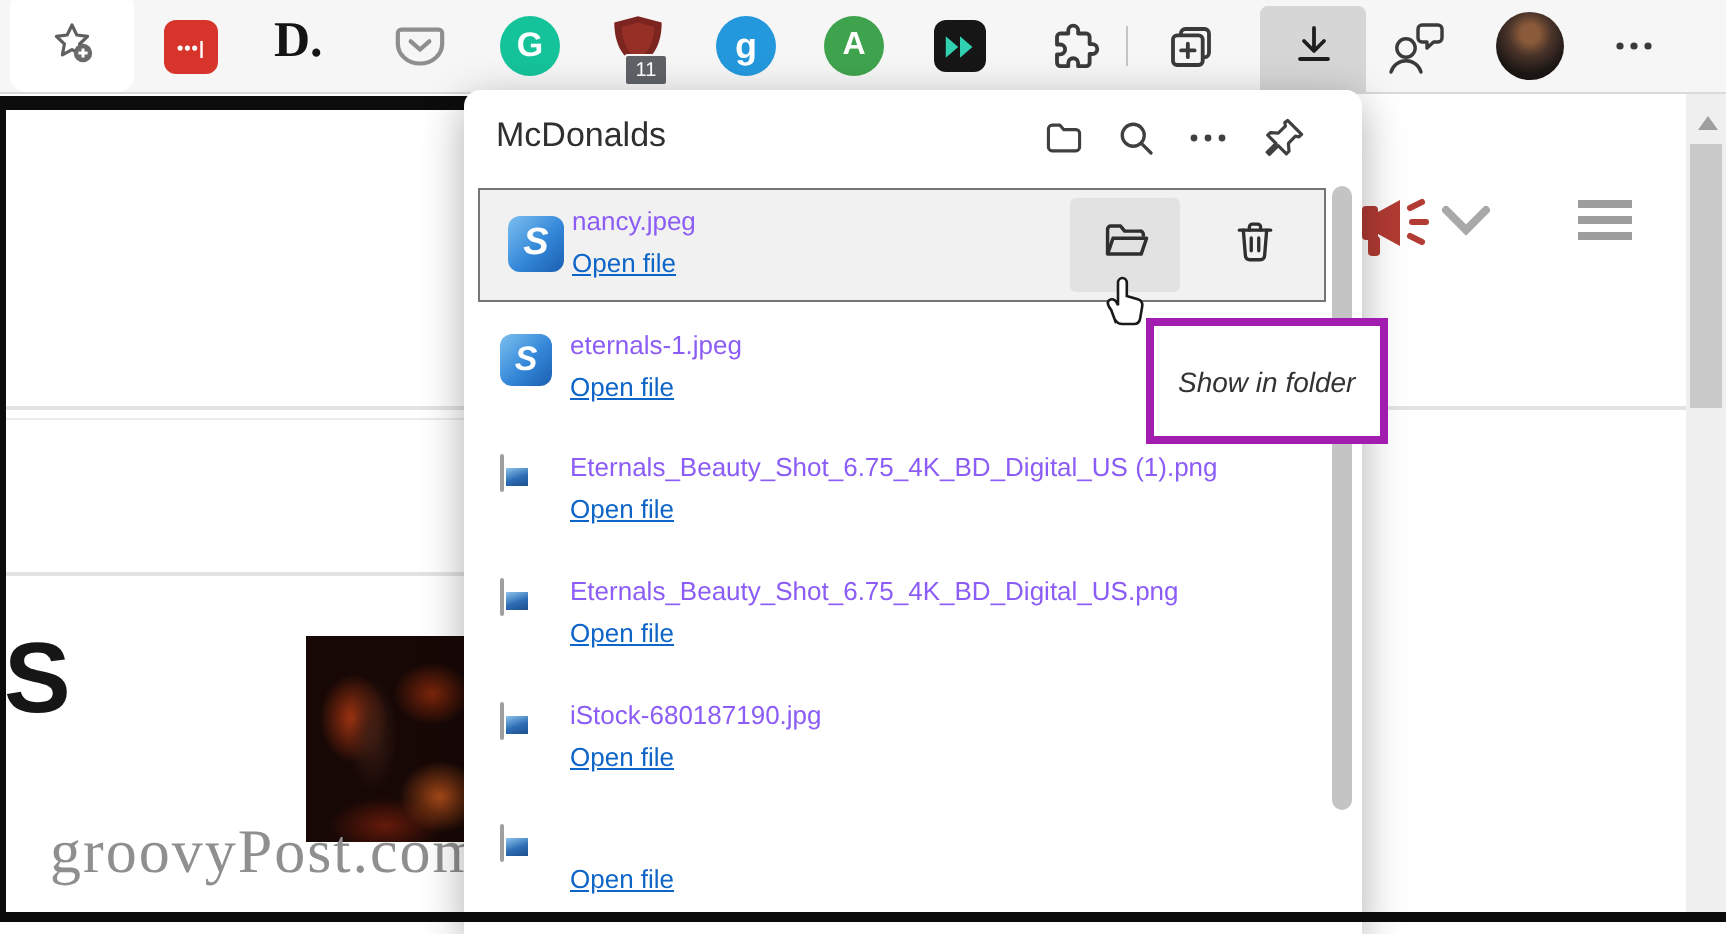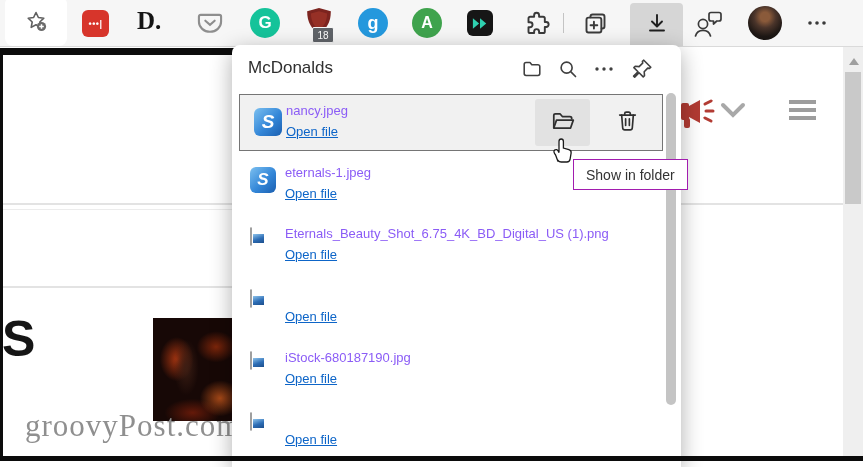--- a/index.html
+++ b/index.html
@@ -86,22 +86,22 @@
 
   .dl-item{left:14px;width:410px;height:52px;}
   .dl-item .icon-slot{position:absolute;left:4px;top:2px;}
   .dl-item .fname{position:absolute;left:39px;top:0;}
   .dl-item .flink{position:absolute;left:39px;top:21px;}
   .imgfile{width:18px;height:22px;background:#fff;border:1.5px solid #9f9f9f;border-radius:2px;position:relative;}
   .imgfile::after{content:'';position:absolute;left:2px;bottom:2px;width:11px;height:9px;
       background:linear-gradient(160deg,#8ec4ec 0%,#2d6db5 55%,#1d4f8c 100%);}
   .panel-scroll-thumb{left:434px;top:48px;width:10px;height:312px;background:#c4c4c4;border-radius:5px;}
 
-  .tooltip{left:573px;top:159px;height:29px;padding:0 12px;background:#fff;border:1px solid #a21caf;
-           color:#333;font-size:14px;display:flex;align-items:center;z-index:45;white-space:nowrap;}
+  .tooltip{left:573px;top:159px;height:29px;padding:13px 12px;background:#fff;border:4px solid #a21caf;
+           color:#333;font-size:14px;display:flex;align-items:center;z-index:45;white-space:nowrap;font-style:italic;}
   .cursor{left:551px;top:136px;z-index:46;}
   .blk-bottom{left:0;top:456px;width:863px;height:5px;background:#0b0b0b;z-index:50;}
 </style>
 </head>
 <body>
 
 <div class="screen">
 
   <div class="abs blk-top"></div>
   <div class="abs blk-left"></div>
@@ -163,21 +163,21 @@
     </span>
 
     <div class="abs ext grammarly">G</div>
 
     <span class="abs ublock">
       <svg width="26" height="28" viewBox="0 0 24 26">
         <path d="M12 1 L23 4 c0 10 -4 17 -11 20 C5 21 1 14 1 4 z" fill="#7c241f"></path>
         <path d="M12 4 L19.5 6 c0 7 -3 12.5 -7.5 15 C7.5 18.5 4.5 13 4.5 6 z" fill="#963026"></path>
       </svg>
     </span>
-    <div class="abs ext ublock-badge">18</div>
+    <div class="abs ext ublock-badge">11</div>
 
     <div class="abs ext gext">g</div>
     <div class="abs ext aext">A</div>
 
     <div class="abs ext ffext">
       <svg width="16" height="13" viewBox="0 0 18 14" fill="#2fd1b0">
         <path d="M1 1 L8 7 L1 13 z M9 1 L16 7 L9 13 z"></path>
       </svg>
     </div>
 
@@ -284,20 +284,21 @@
     </div>
 
     <div class="abs dl-item" style="top:181px">
       <span class="icon-slot"><span class="imgfile"></span></span>
       <div class="fname">Eternals_Beauty_Shot_6.75_4K_BD_Digital_US (1).png</div>
       <a class="flink">Open file</a>
     </div>
 
     <div class="abs dl-item" style="top:243px">
       <span class="icon-slot"><span class="imgfile"></span></span>
+      <div class="fname">Eternals_Beauty_Shot_6.75_4K_BD_Digital_US.png</div>
       <a class="flink">Open file</a>
     </div>
 
     <div class="abs dl-item" style="top:305px">
       <span class="icon-slot"><span class="imgfile"></span></span>
       <div class="fname">iStock-680187190.jpg</div>
       <a class="flink">Open file</a>
     </div>
 
     <div class="abs dl-item" style="top:366px">

